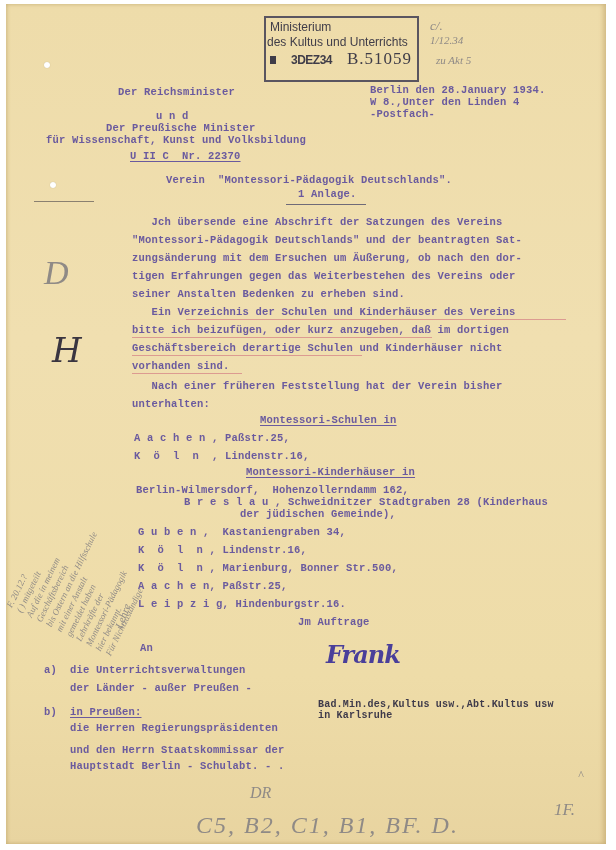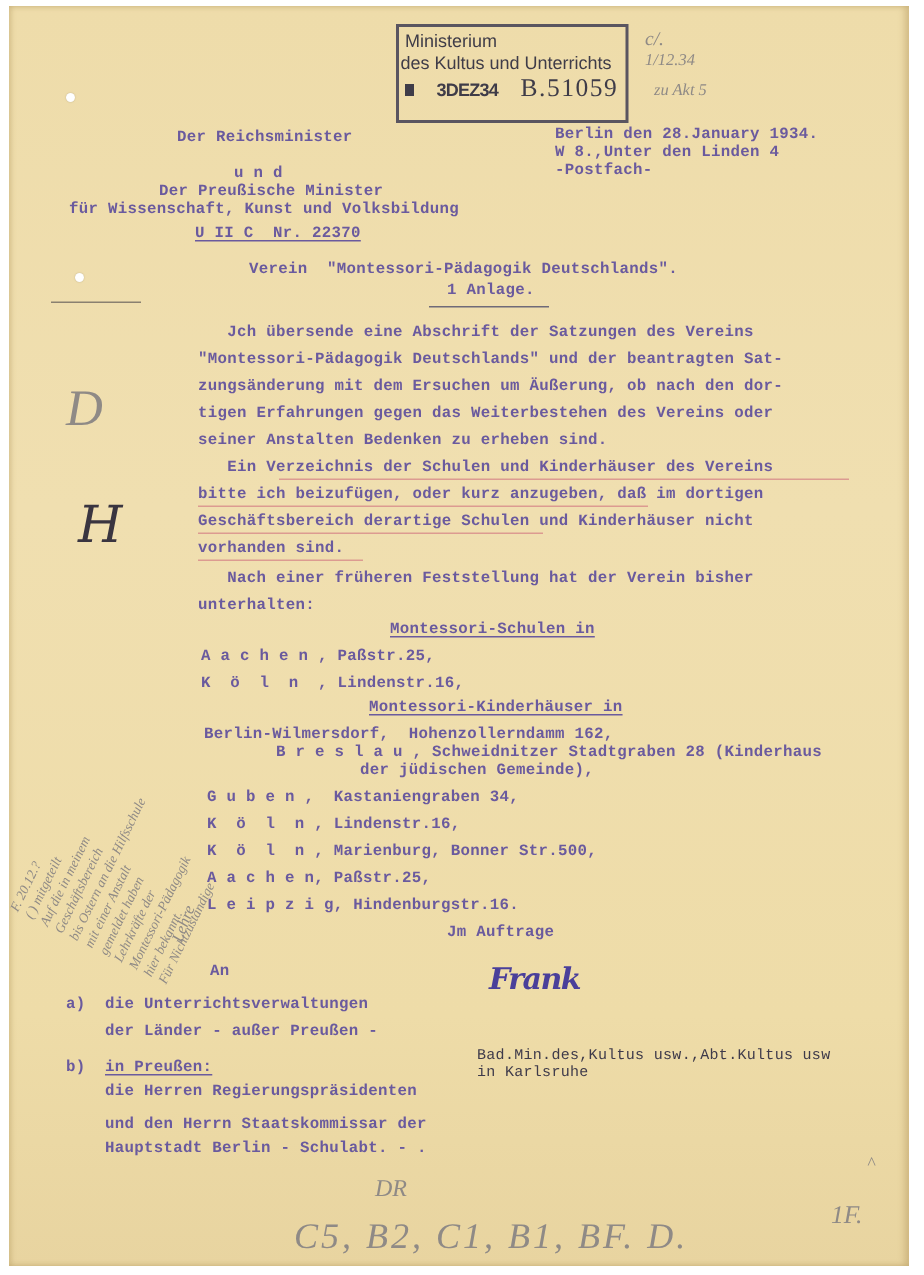--- a/index.html
+++ b/index.html
@@ -19,21 +19,21 @@
     }
     .type {
       position: absolute;
       color: #6a5a9e;
       font-size: 10.5px;
       line-height: 13px;
       white-space: pre;
       letter-spacing: 0.2px;
       font-weight: bold;
     }
-    .type.black { color: #3e3a4a; font-weight: normal; }
+    .type.black { color: #3e3a4a; font-weight: bold; }
     .u { text-decoration: underline; text-underline-offset: 2px; }
     .stamp {
       position: absolute;
       left: 258px; top: 12px;
       width: 155px; height: 66px;
       border: 2px solid #5a5560;
       color: #3f3c48;
       font-family: "Liberation Sans", "DejaVu Sans", sans-serif;
       font-size: 12px;
       line-height: 15px;
@@ -131,21 +131,21 @@
   <div class="type" style="left:130px; top:480px;">Berlin-Wilmersdorf,  Hohenzollerndamm 162,</div>
   <div class="type" style="left:130px; top:492px;margin-left:48px;">B r e s l a u , Schweidnitzer Stadtgraben 28 (Kinderhaus</div>
   <div class="type" style="left:130px; top:504px;">                der jüdischen Gemeinde),</div>
   <div class="type" style="left:132px; top:522px;">G u b e n ,  Kastaniengraben 34,</div>
   <div class="type" style="left:132px; top:540px;">K  ö  l  n , Lindenstr.16,</div>
   <div class="type" style="left:132px; top:558px;">K  ö  l  n , Marienburg, Bonner Str.500,</div>
   <div class="type" style="left:132px; top:576px;">A a c h e n, Paßstr.25,</div>
   <div class="type" style="left:132px; top:594px;">L e i p z i g, Hindenburgstr.16.</div>
 
   <div class="type" style="left:292px; top:612px;">Jm Auftrage</div>
-  <div style="position:absolute; left:320px; top:636px; font-family:'DejaVu Serif',serif; font-style:italic; font-weight:bold; font-size:20px; color:#4a3f9a; letter-spacing:-1px;">Frank</div>
+  <div style="position:absolute; left:320px; top:636px; font-family:'DejaVu Serif',serif; font-style:italic; font-weight:bold; font-size:24px; color:#4a3f9a; letter-spacing:-1px;">Frank</div>
 
   <div class="type" style="left:134px; top:638px;">An</div>
   <div class="type" style="left:38px; top:660px;">a)</div>
   <div class="type" style="left:64px; top:660px;">die Unterrichtsverwaltungen</div>
   <div class="type" style="left:64px; top:678px;font-family:Liberation Mono, monospace;">der Länder - außer Preußen -</div>
   <div class="type" style="left:38px; top:702px;">b)</div>
   <div class="type u" style="left:64px; top:702px;">in Preußen:</div>
   <div class="type" style="left:64px; top:718px;">die Herren Regierungspräsidenten</div>
   <div class="type" style="left:64px; top:740px;">und den Herrn Staatskommissar der</div>
   <div class="type" style="left:64px; top:756px;">Hauptstadt Berlin - Schulabt. - .</div>

